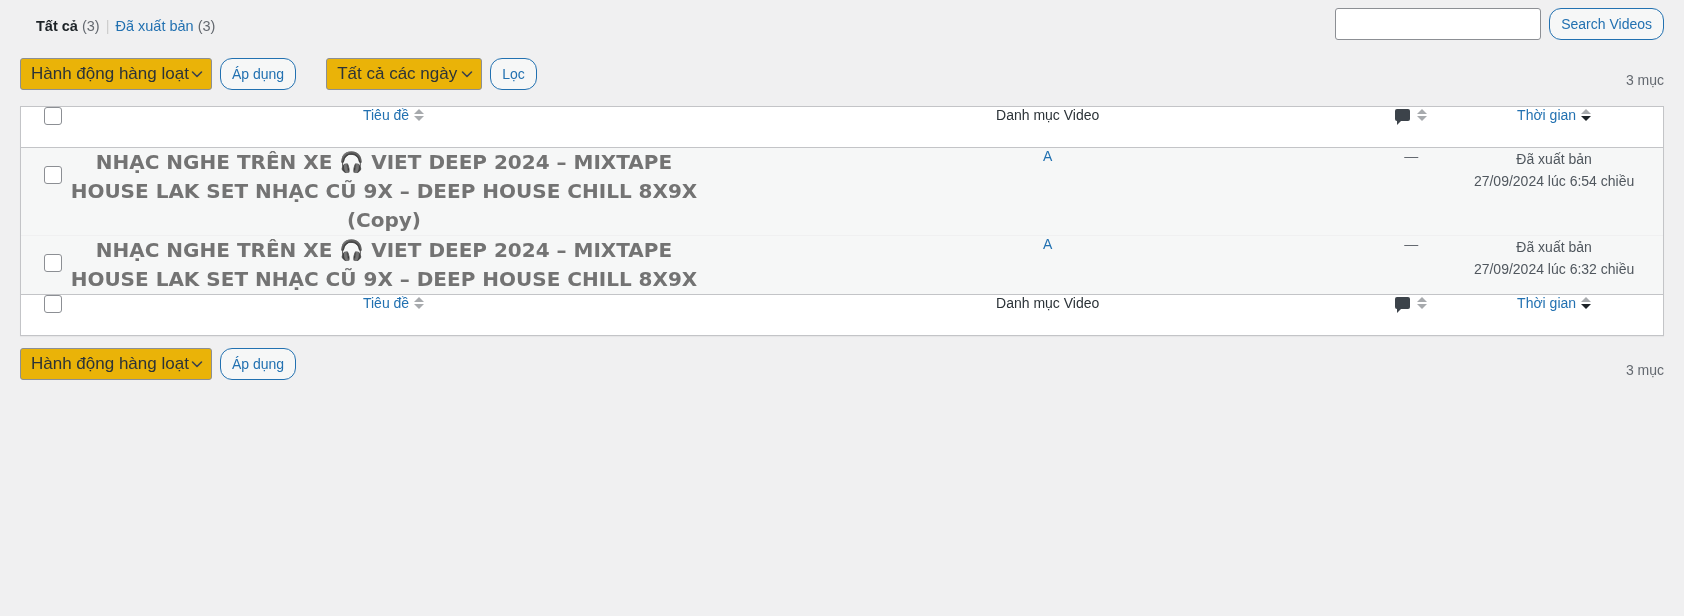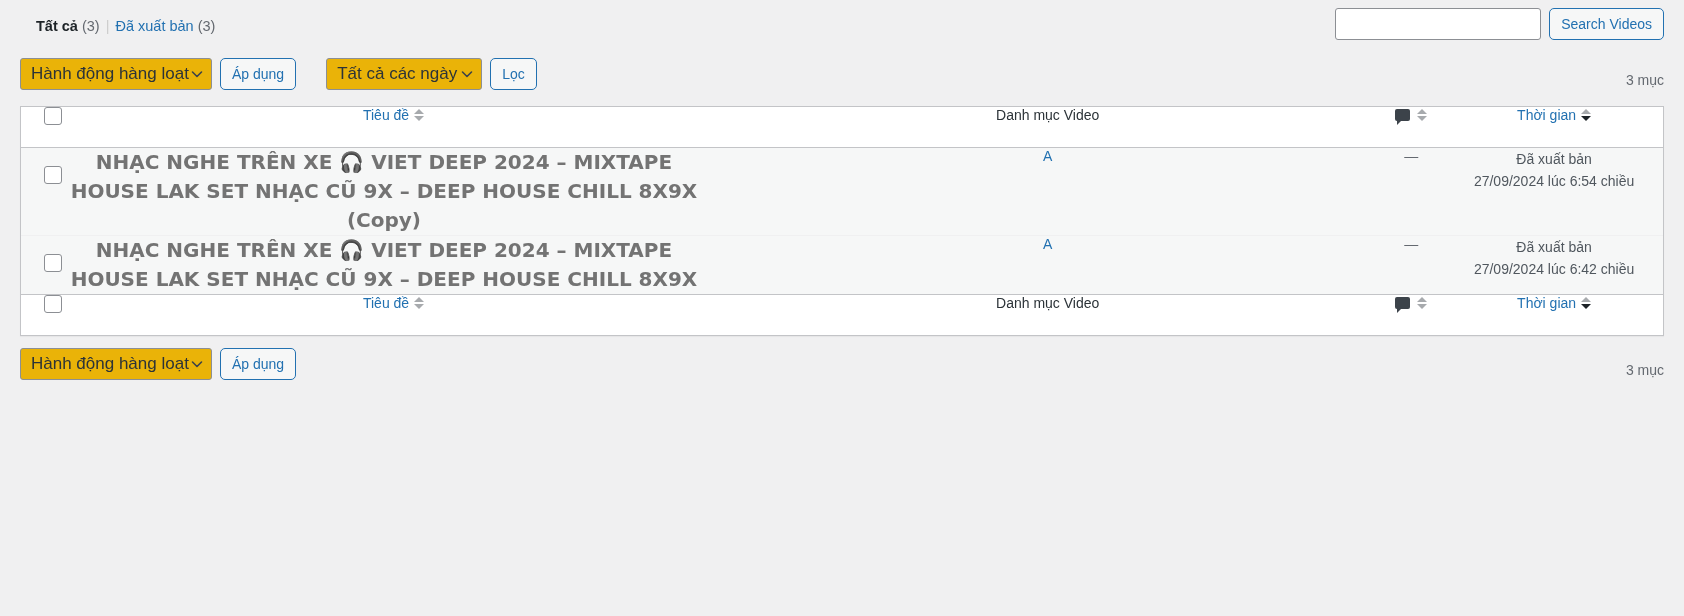--- a/index.html
+++ b/index.html
@@ -43,21 +43,21 @@
     padding: 0 8px;
     font-family: inherit; font-size: 14px;
     color: #2c3338;
     box-shadow: 0 0 0 transparent;
     outline: none;
   }
   .btn-secondary {
     height: 32px;
     padding: 0 11px;
     border: 1px solid #2271b1;
-    border-radius: 5px;
+    border-radius: 12px;
     background: #f6f7f7;
     color: #2271b1;
     font-family: inherit; font-size: 14px;
     line-height: 30px;
     cursor: pointer;
     white-space: nowrap;
   }
 
   
   .tablenav {
@@ -327,21 +327,21 @@
           <a class="row-title emoji">NHẠC NGHE TRÊN XE 🎧 VIET DEEP 2024 – MIXTAPE HOUSE LAK SET NHẠC CŨ 9X – DEEP HOUSE CHILL 8X9X</a>
         </td>
         <td class="col-cat">
           <a class="cat-link">A</a>
         </td>
         <td class="col-comments">
           <span class="dash">—</span>
         </td>
         <td class="col-date date-cell">
           <span class="status">Đã xuất bản</span>
-          <span class="when">27/09/2024 lúc 6:42 chiều</span>
+          <span class="when">27/09/2024 lúc 6:32 chiều</span>
         </td>
       </tr>
     </tbody>
 
     <tfoot>
       <tr>
         <th class="col-cb">
           <span class="cb"></span>
         </th>
         <th class="col-title">

